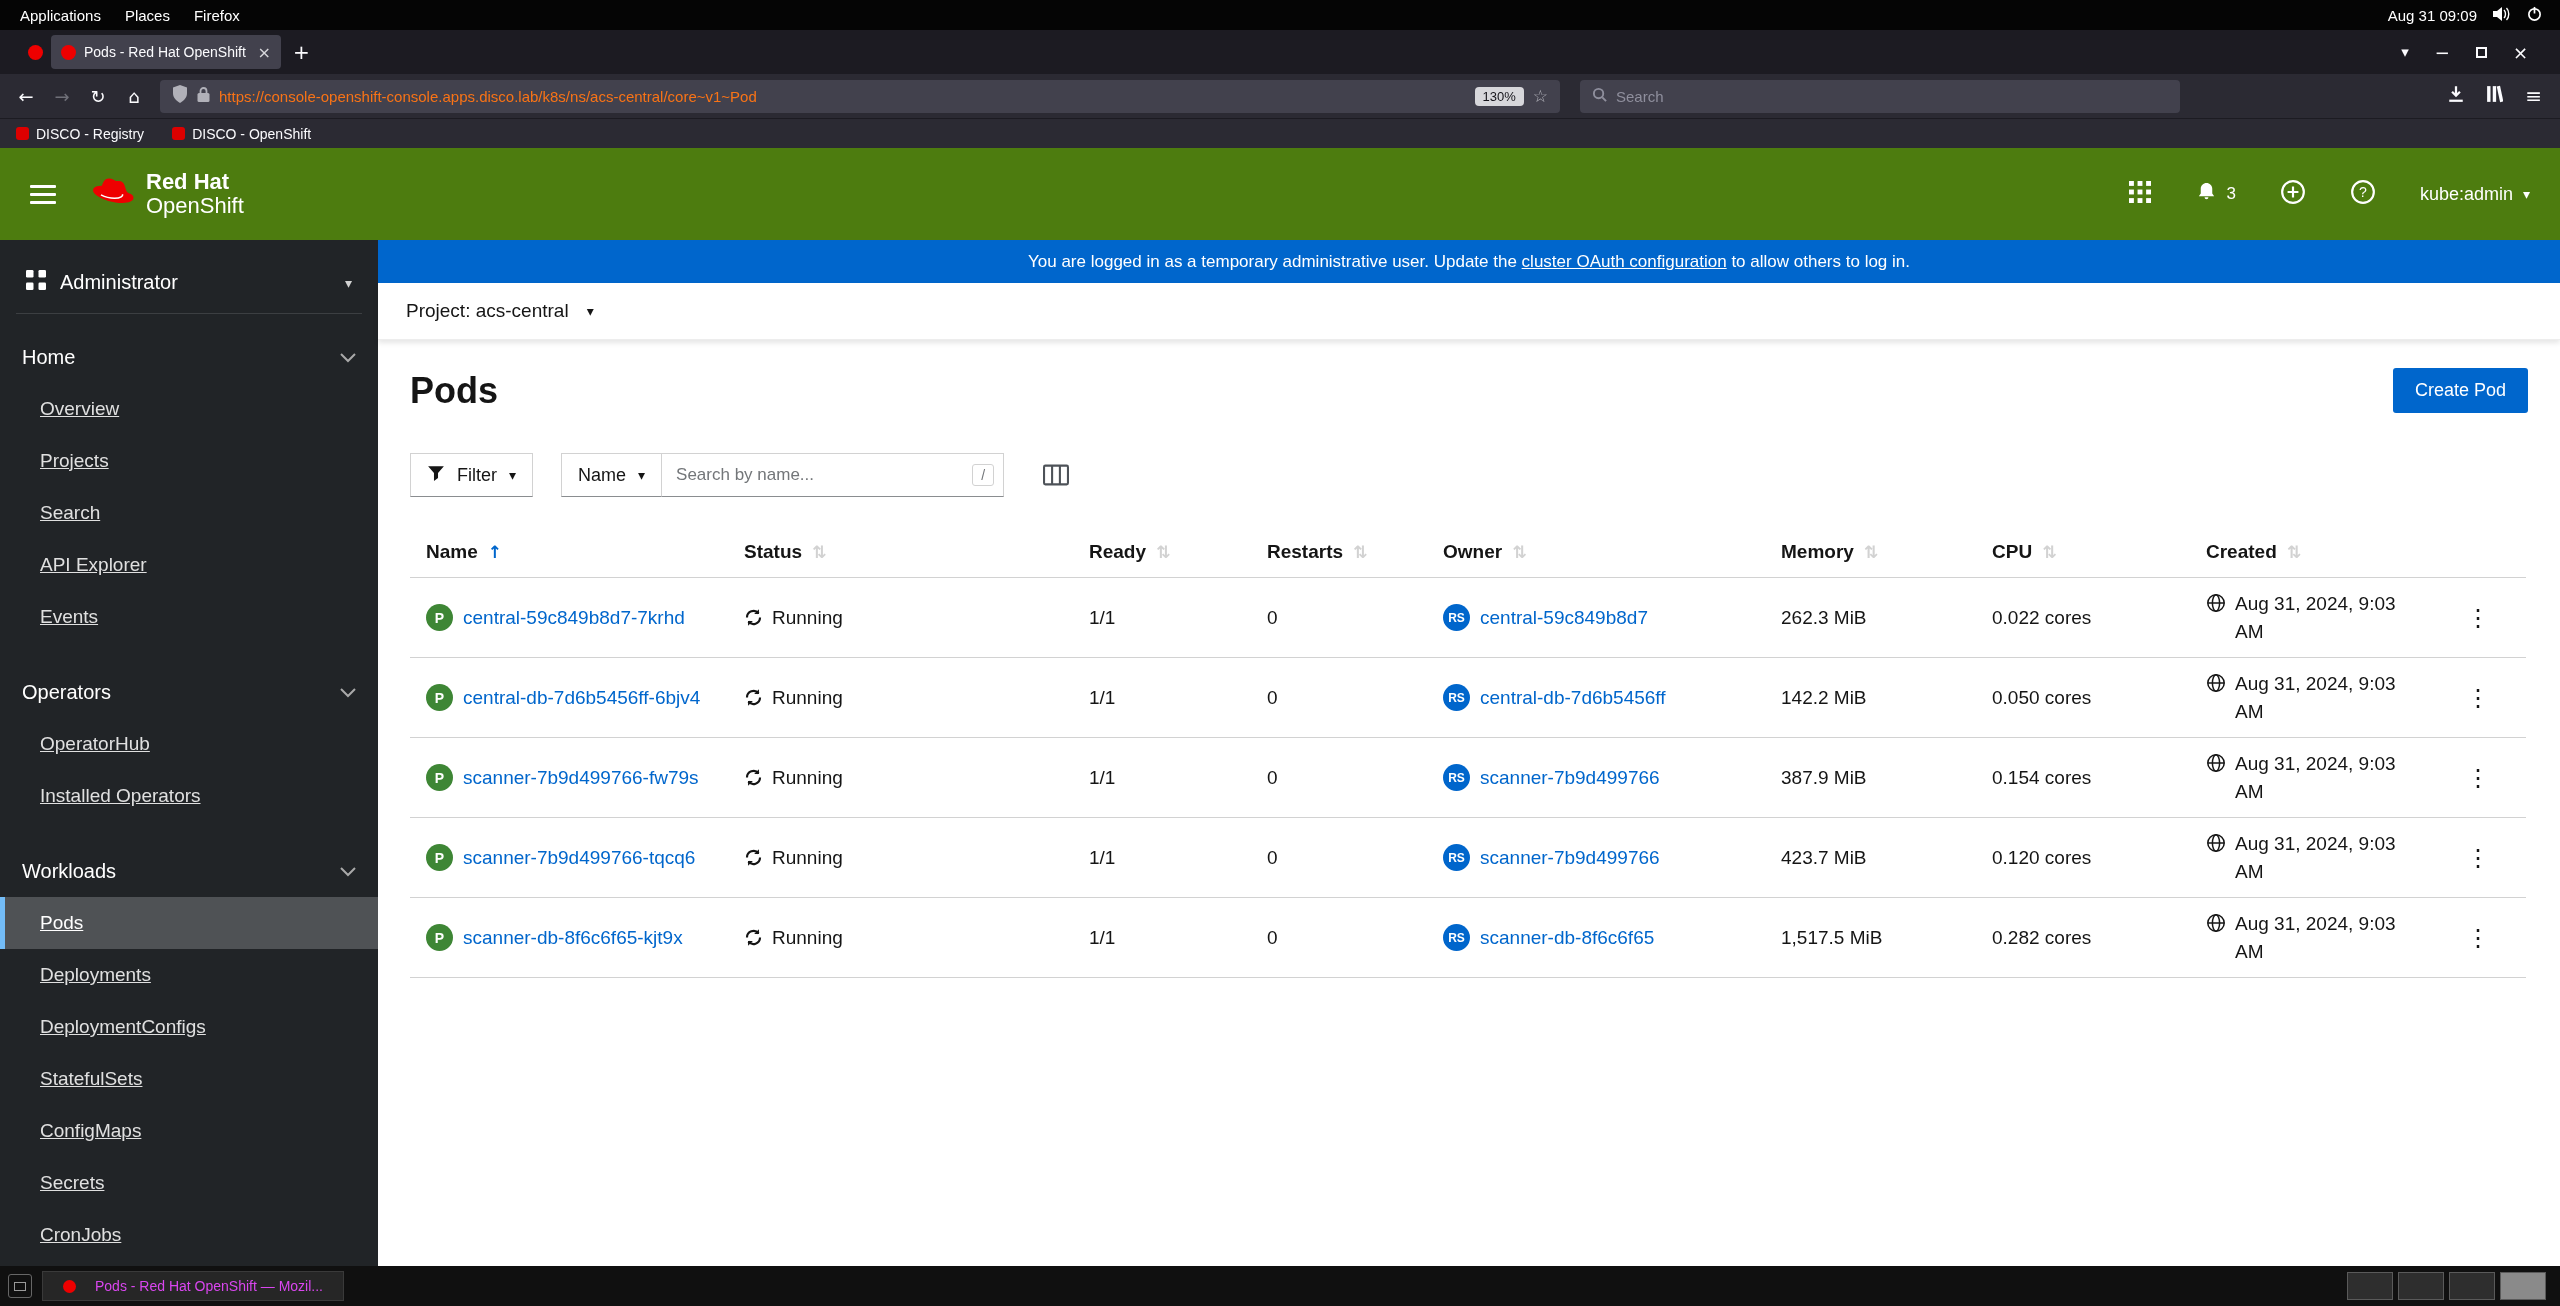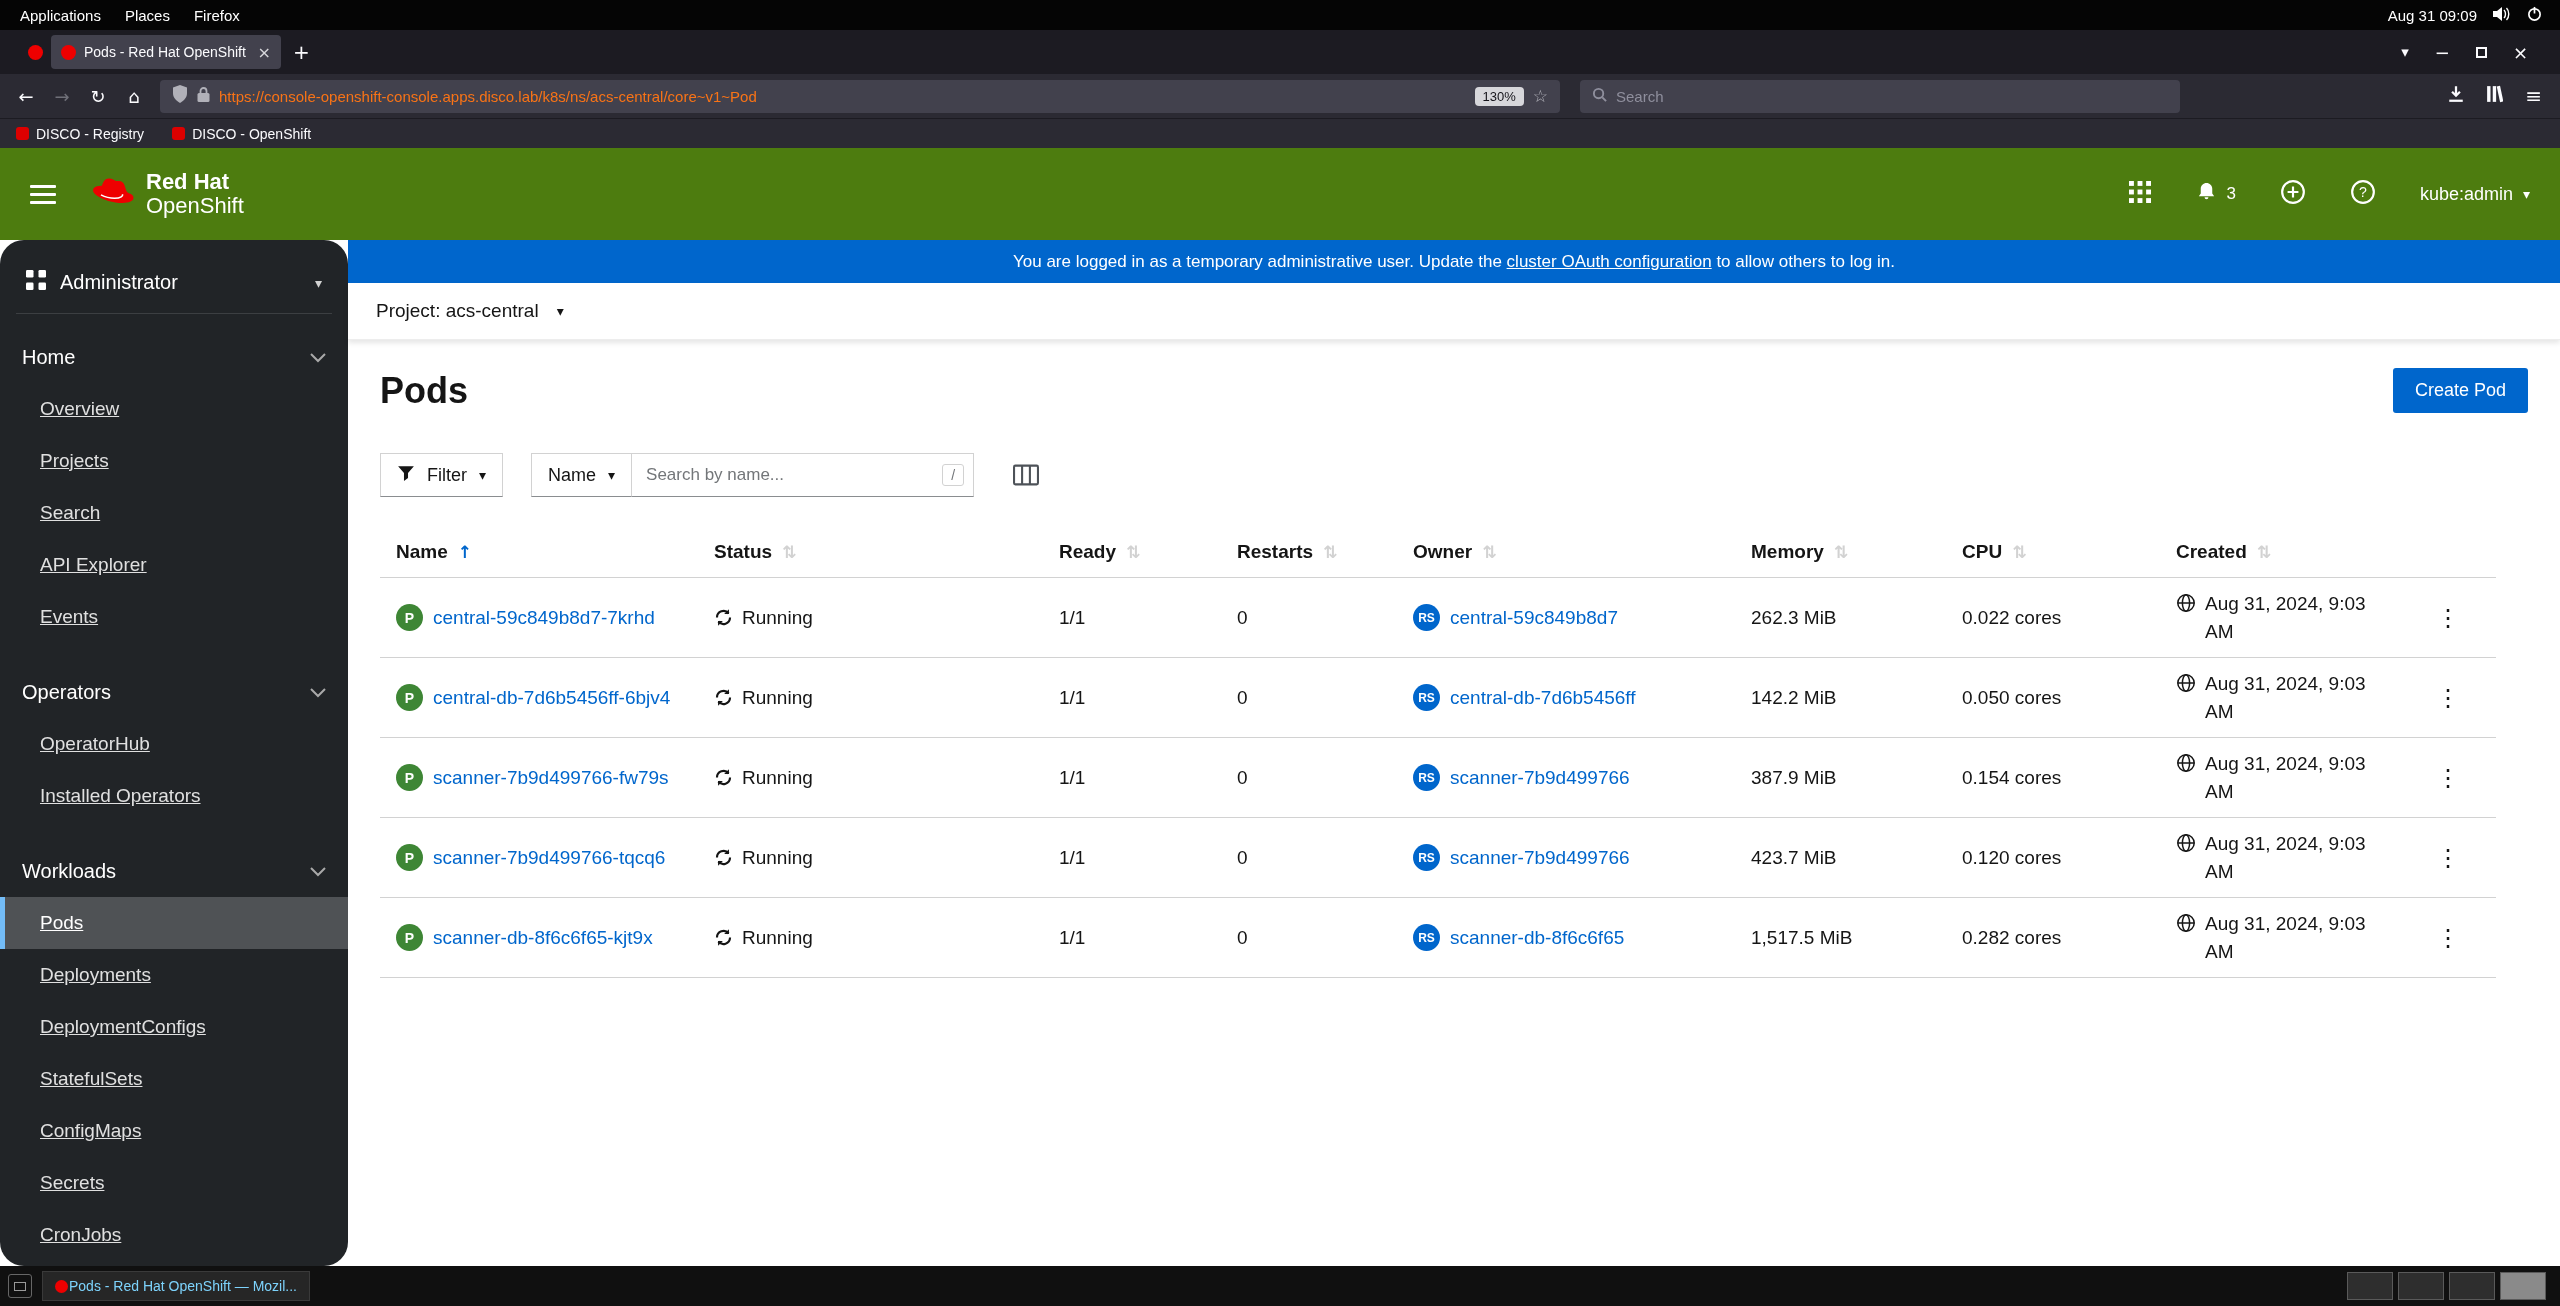--- a/index.html
+++ b/index.html
@@ -52,21 +52,21 @@
   .brand-text { color:#fff; font-size:22px; line-height:24px; }
   .brand-line1 { font-weight:700; }
   .brand-line2 { font-weight:400; }
   .mast-right { margin-left:auto; display:flex; align-items:center; gap:44px; color:#fff; }
   .bell-wrap { display:flex; align-items:center; gap:8px; font-size:17px; }
   .user-menu { display:flex; align-items:center; gap:10px; font-size:18px; }
   .caret { font-family:"DejaVu Sans",sans-serif; font-size:14px; }
 
   .app-body { flex:1; display:flex; min-height:0; }
 
-  .sidenav { width:348px; background:#212427; color:#fff; flex:none; overflow:hidden;border-radius:24px; }
+  .sidenav { width:378px; background:#212427; color:#fff; flex:none; overflow:hidden; }
   .persp { margin:16px 16px 0; padding:14px 10px 18px; border-bottom:1px solid #3c3f42; display:flex; align-items:center; gap:14px; font-size:20px; }
   .persp .caret { margin-left:auto; color:#d2d2d2; }
   .nav-section { margin-top:24px; }
   .nav-section.first { margin-top:18px; }
   .section-head { display:flex; align-items:center; padding:14px 22px; font-size:20px; color:#fff; }
   .section-head svg { margin-left:auto; color:#a9a9a9; }
   .nav-item { padding:15px 18px 15px 40px; font-size:19px; color:#e0e0e0; line-height:22px; cursor:pointer;text-decoration:underline; }
   .nav-item.active { background:#4f5255; color:#fff; border-left:5px solid #73bcf7; padding-left:35px; }
 
   .main { flex:1; display:flex; flex-direction:column; min-width:0; background:#fff; }
@@ -104,21 +104,21 @@
   .created-flex { display:flex; align-items:flex-start; gap:9px; }
   .created-flex svg { margin-top:3px; flex:none; }
   .created-text { max-width:176px; line-height:1.45; display:inline-block; }
   .kebab-btn { border:none; background:transparent; font-size:24px; color:#151515; cursor:pointer; font-family:"DejaVu Sans",sans-serif; }
   td.kebab-cell { text-align:center; }
 
   
   .taskbar { height:40px; background:#101010; display:flex; align-items:center; gap:10px; padding:0 8px; }
   .showdesk { width:24px; height:24px; border:1px solid #666; border-radius:3px; display:flex; align-items:center; justify-content:center; }
   .showdesk i { display:block; width:12px; height:9px; border:1px solid #999; }
-  .task-item { display:flex; align-items:center; gap:1px; background:#262626; border:1px solid #3a3a3a; height:30px; padding:0 12px; color:#7dd3fc; font-size:14px; max-width:340px; }
+  .task-item { display:flex; align-items:center; gap:19px; background:#262626; border:1px solid #3a3a3a; height:30px; padding:0 20px; color:#d946ef; font-size:14px; max-width:340px; }
   .task-item .favicon { width:13px; height:13px; border-radius:50%; background:#e00; flex:none; }
   .task-title { white-space:nowrap; overflow:hidden; text-overflow:ellipsis; }
   .workspaces { margin-left:auto; display:flex; gap:5px; padding-right:6px; }
   .ws { width:46px; height:28px; background:#2e2e2e; border:1px solid #5a5a5a; }
   .ws.active { background:#8a8a8a; }
 </style>
 </head>
 <body>
 
 <div class="gnome-bar">

